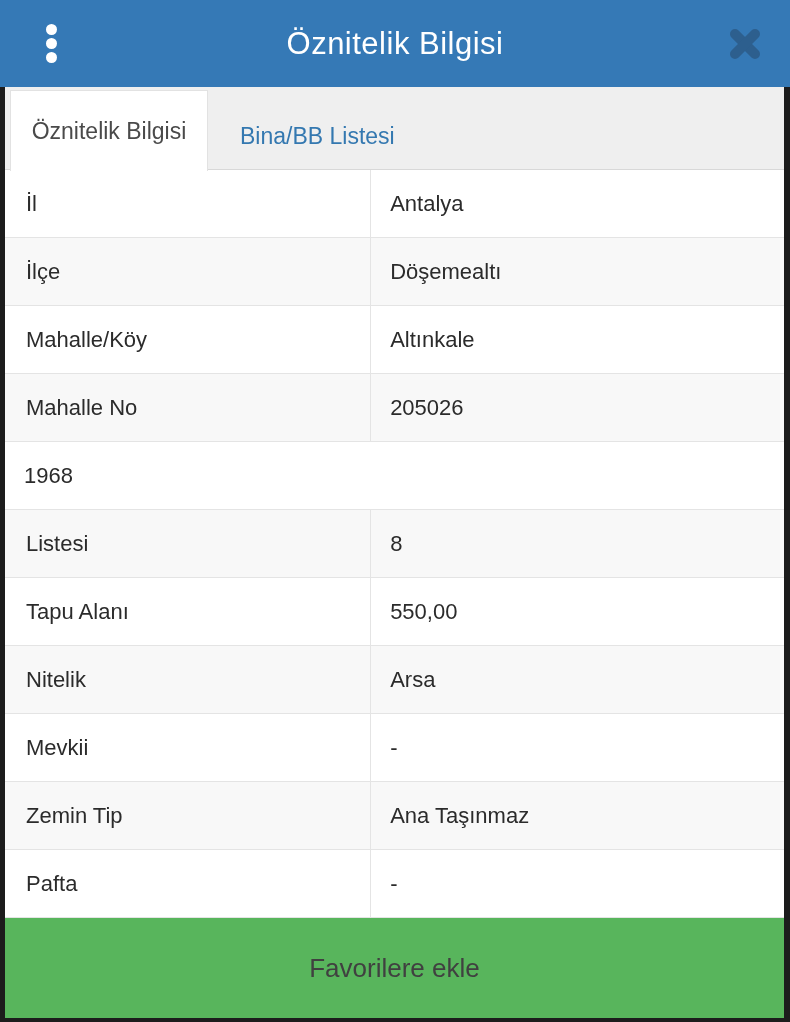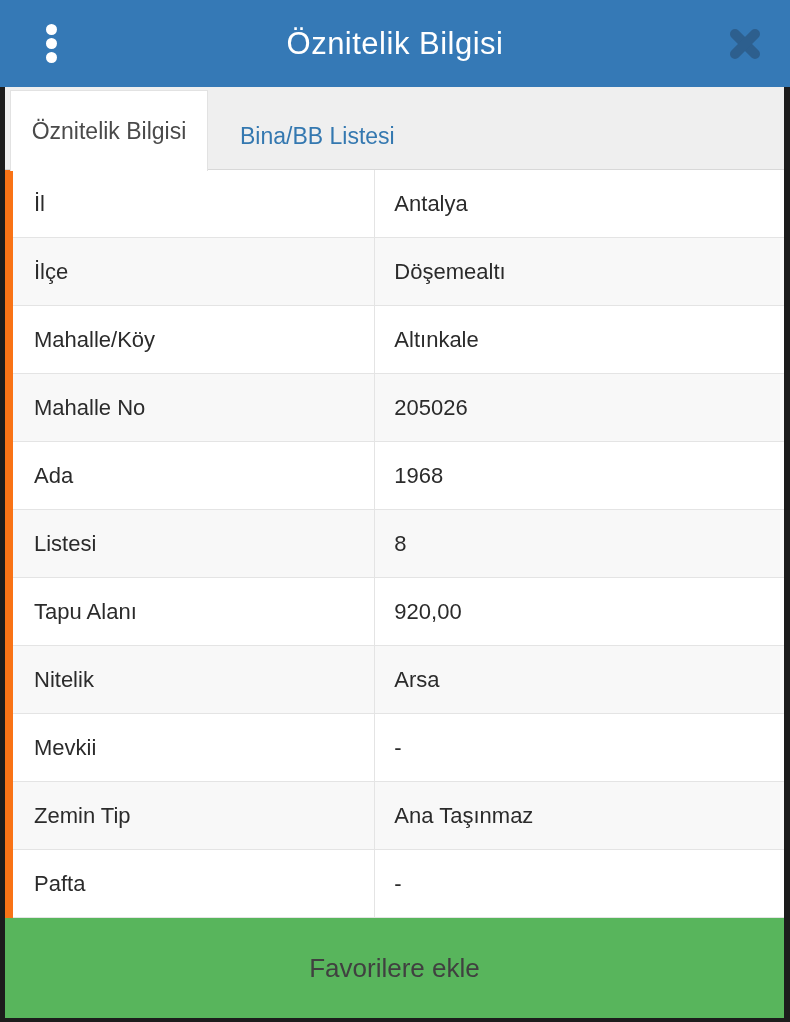--- a/index.html
+++ b/index.html
@@ -66,21 +66,21 @@
     color: #4a4a4a;
     position: relative; z-index: 2;
   }
   .tab.inactive {
     padding: 16px 32px;
     color: #3478b0;
     margin-top: 17px;
   }
 
   
-  .attr-table { background: #f97316; padding-left: 8px; }
+  .attr-table { background: #bef264; }
   .attr-row {
     display: flex; height: 68px;
     background: #ffffff;
     border-bottom: 1px solid #e4e4e4;
   }
   .attr-row:nth-child(even) { background: #f8f8f8; }
   .attr-cell {
     display: flex; align-items: center;
     font-size: 22px; color: #2b2b2b;
   }
@@ -148,30 +148,29 @@
       </div>
       <div class="attr-row">
         <div class="attr-cell label">Mahalle/Köy</div>
         <div class="attr-cell value">Altınkale</div>
       </div>
       <div class="attr-row">
         <div class="attr-cell label">Mahalle No</div>
         <div class="attr-cell value">205026</div>
       </div>
       <div class="attr-row">
-        <div class="attr-cell label">Ada</div>
         <div class="attr-cell value">1968</div>
       </div>
       <div class="attr-row">
         <div class="attr-cell label">Listesi</div>
         <div class="attr-cell value">8</div>
       </div>
       <div class="attr-row">
         <div class="attr-cell label">Tapu Alanı</div>
-        <div class="attr-cell value">920,00</div>
+        <div class="attr-cell value">550,00</div>
       </div>
       <div class="attr-row">
         <div class="attr-cell label">Nitelik</div>
         <div class="attr-cell value">Arsa</div>
       </div>
       <div class="attr-row">
         <div class="attr-cell label">Mevkii</div>
         <div class="attr-cell value">-</div>
       </div>
       <div class="attr-row">

